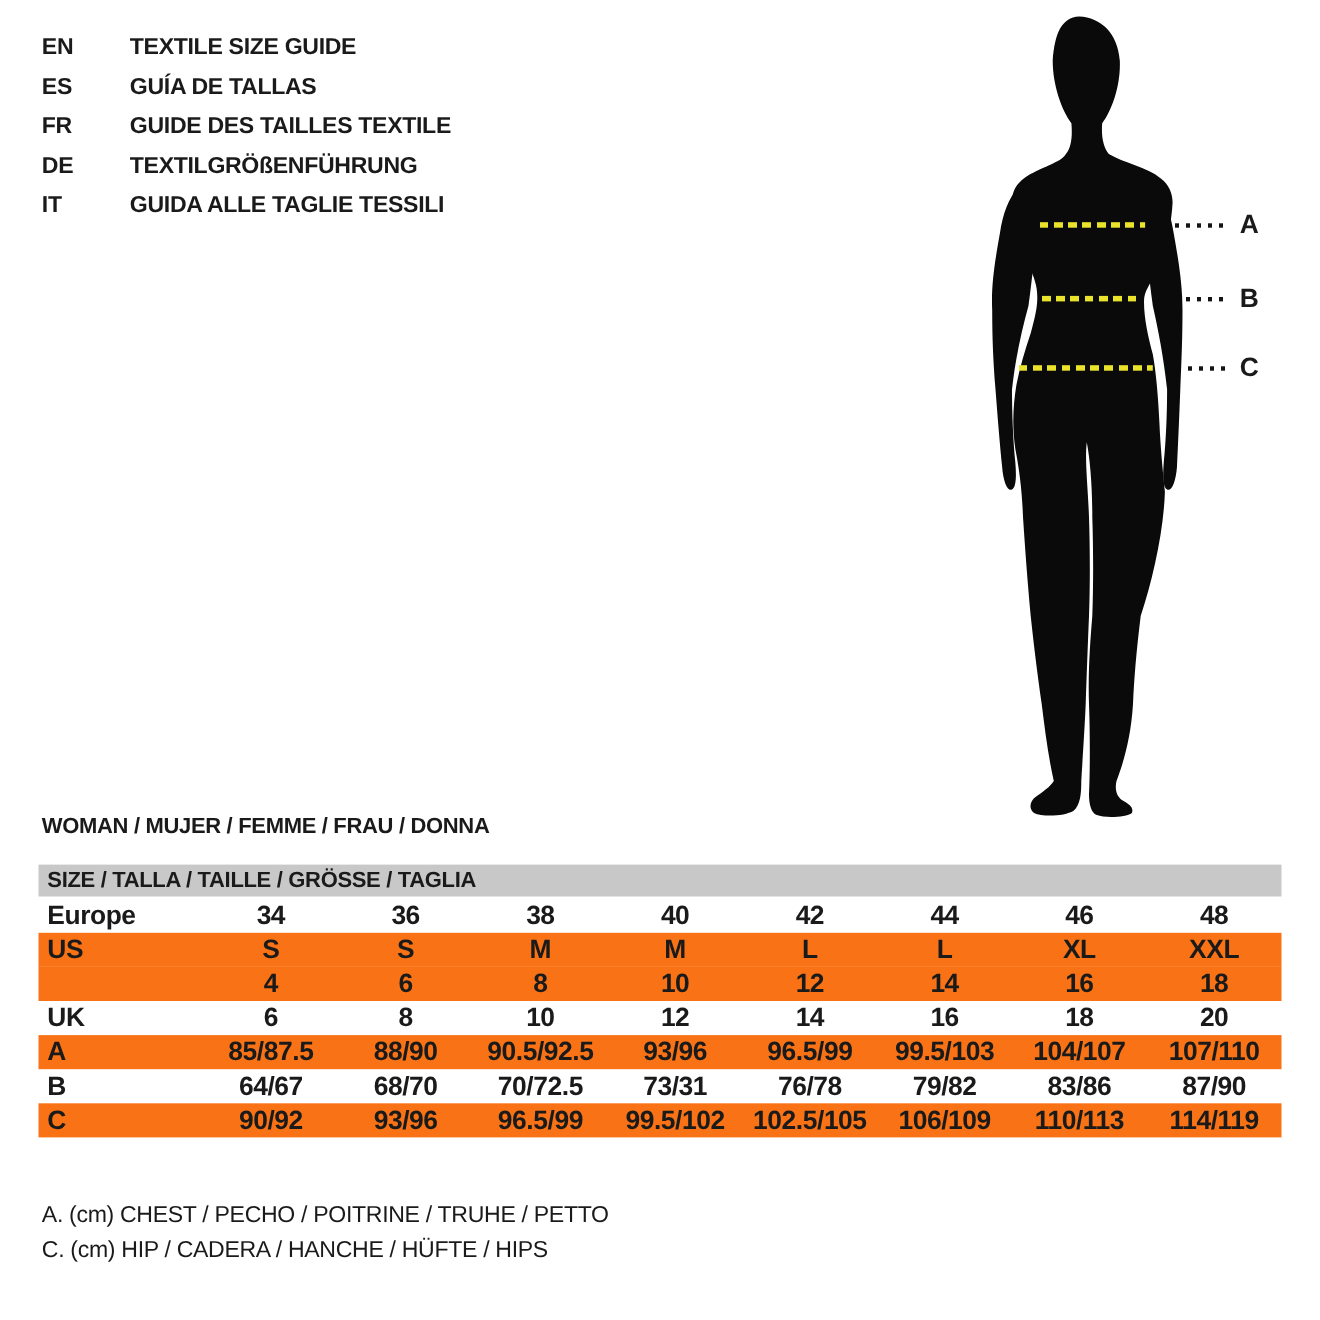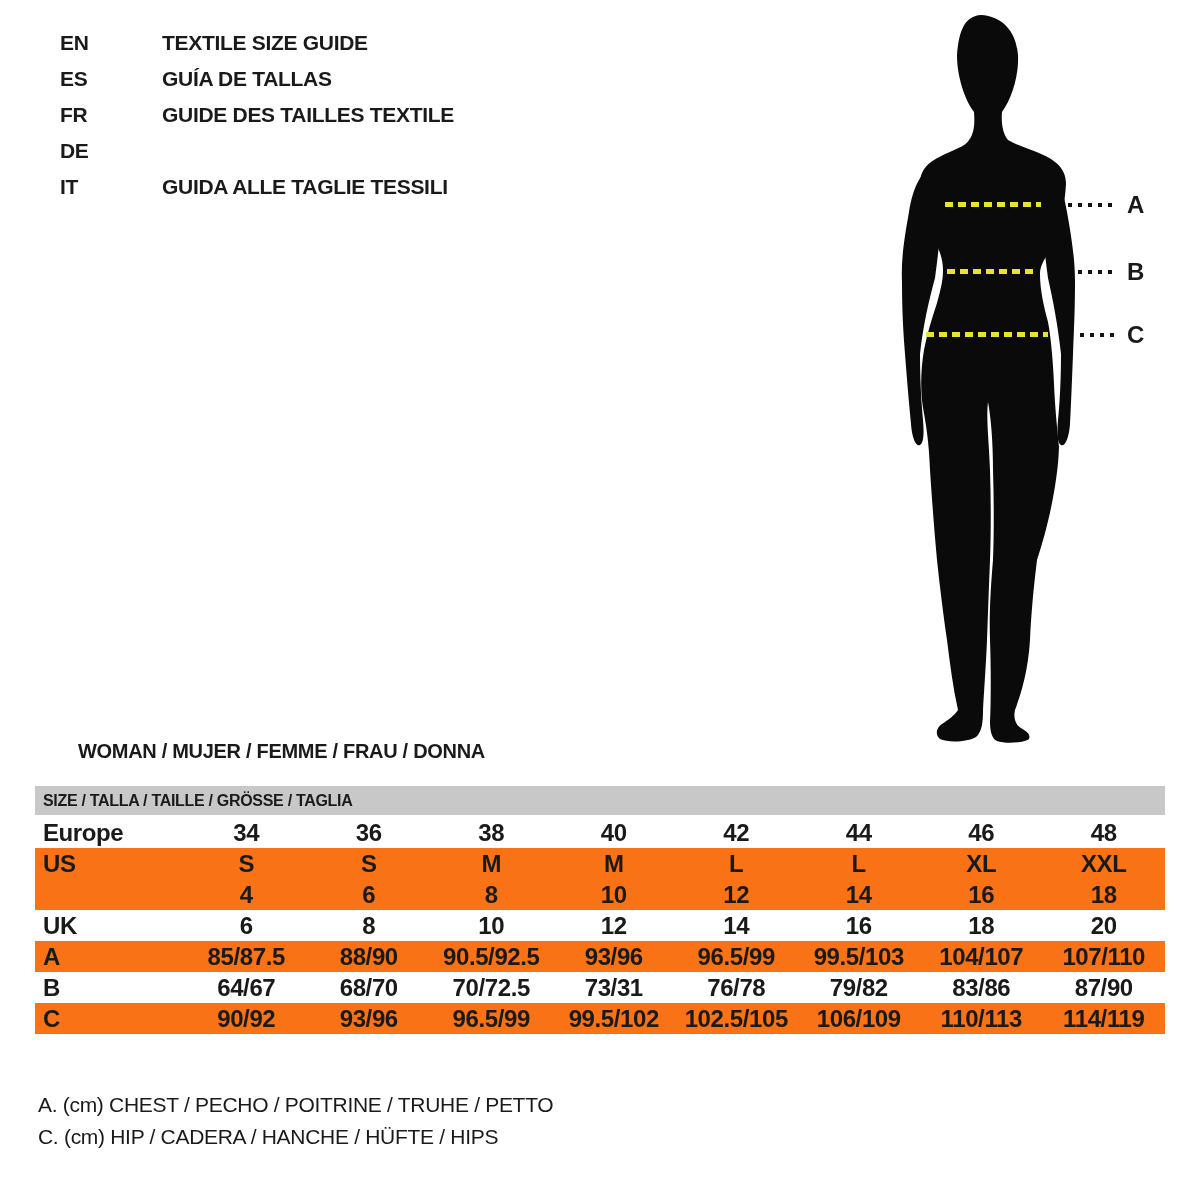--- a/index.html
+++ b/index.html
@@ -11,47 +11,46 @@
     color: #1a1a1a;
   }
   .abs { position: absolute; }
 
   
   .lang-list { left: 38px; top: 25px; }
   .lang-row { display: flex; height: 36px; align-items: center; }
   .lang-code, .lang-label {
     font-weight: 700; font-size: 21px; letter-spacing: -0.3px;
     white-space: nowrap;
-    margin-left: 22px;
   }
   .lang-code { width: 80px; }
 
   
   .figure-wrap { left: 893px; top: 12px; width: 200px; height: 735px; }
 
   
   .mline { position: absolute; }
   .mline.yellow { height: 5px;
     background: repeating-linear-gradient(90deg, #e9e32b 0 8px, transparent 8px 13px); }
   .mline.blackdots { height: 4px;
     background: repeating-linear-gradient(90deg, #141414 0 4px, transparent 4px 10px); }
   .marker-label {
     position: absolute; font-weight: 700; font-size: 24px; line-height: 28px;
     letter-spacing: 0;
   }
 
   
-  .section-title { left: 38px; top: 740px; font-weight: 700; font-size: 20px; letter-spacing: -0.3px; margin-left: 40px; }
+  .section-title { left: 38px; top: 740px; font-weight: 700; font-size: 20px; letter-spacing: -0.3px; }
 
   
   .size-table { left: 35px; top: 786px; width: 1130px; }
   .st-header {
     height: 29px; background: #c8c8c8; margin-bottom: 2px;
     display: flex; align-items: center; padding-left: 8px; box-sizing: border-box;
-    font-weight: 700; font-size: 16px; letter-spacing: -0.3px;
+    font-weight: 700; font-size: 20px; letter-spacing: -0.3px;
   }
   .st-row {
     display: grid; grid-template-columns: 150px repeat(8, 1fr);
     height: 31px; align-items: center;
     font-weight: 700; font-size: 24px; letter-spacing: -0.4px;
   }
   .st-row.shaded { background: #f97316; }
   .st-label { padding-left: 8px; text-align: left; }
   .st-cell { text-align: center; }
 
@@ -71,20 +70,21 @@
   <div class="lang-row">
     <span class="lang-code">ES</span>
     <span class="lang-label">GUÍA DE TALLAS</span>
   </div>
   <div class="lang-row">
     <span class="lang-code">FR</span>
     <span class="lang-label">GUIDE DES TAILLES TEXTILE</span>
   </div>
   <div class="lang-row">
     <span class="lang-code">DE</span>
+    <span class="lang-label">TEXTILGRÖßENFÜHRUNG</span>
   </div>
   <div class="lang-row">
     <span class="lang-code">IT</span>
     <span class="lang-label">GUIDA ALLE TAGLIE TESSILI</span>
   </div>
 </div>
 
 <div class="abs figure-wrap">
   <svg width="200" height="735" viewBox="0 0 200 735">
     <g fill="#0a0a0a">

